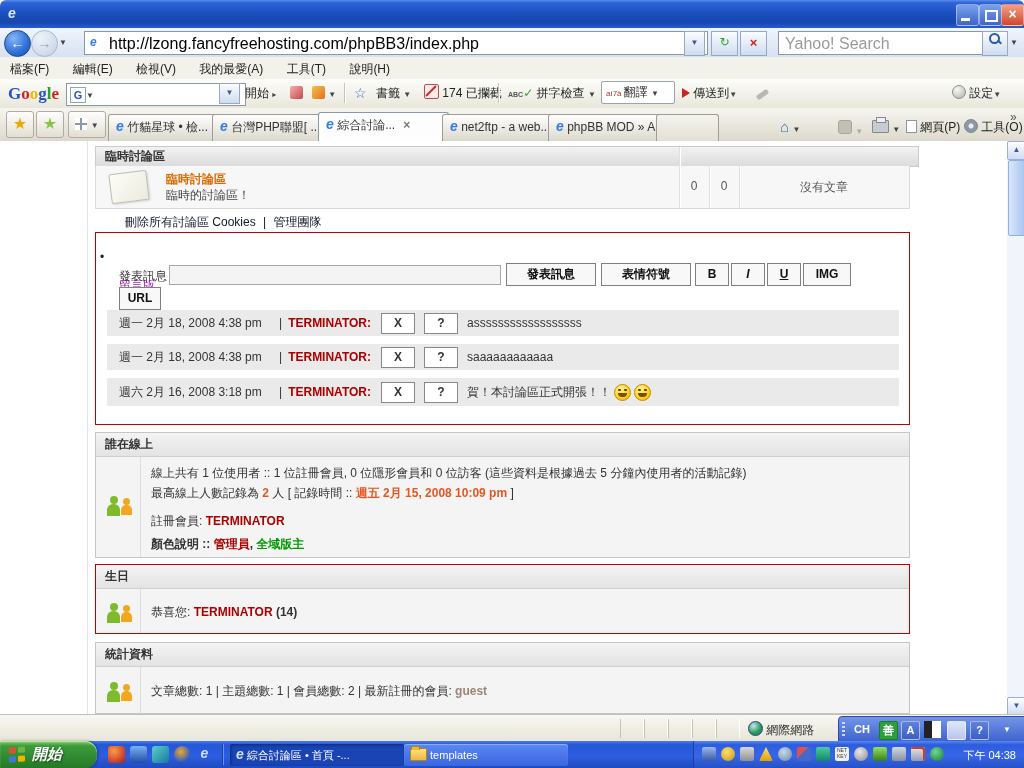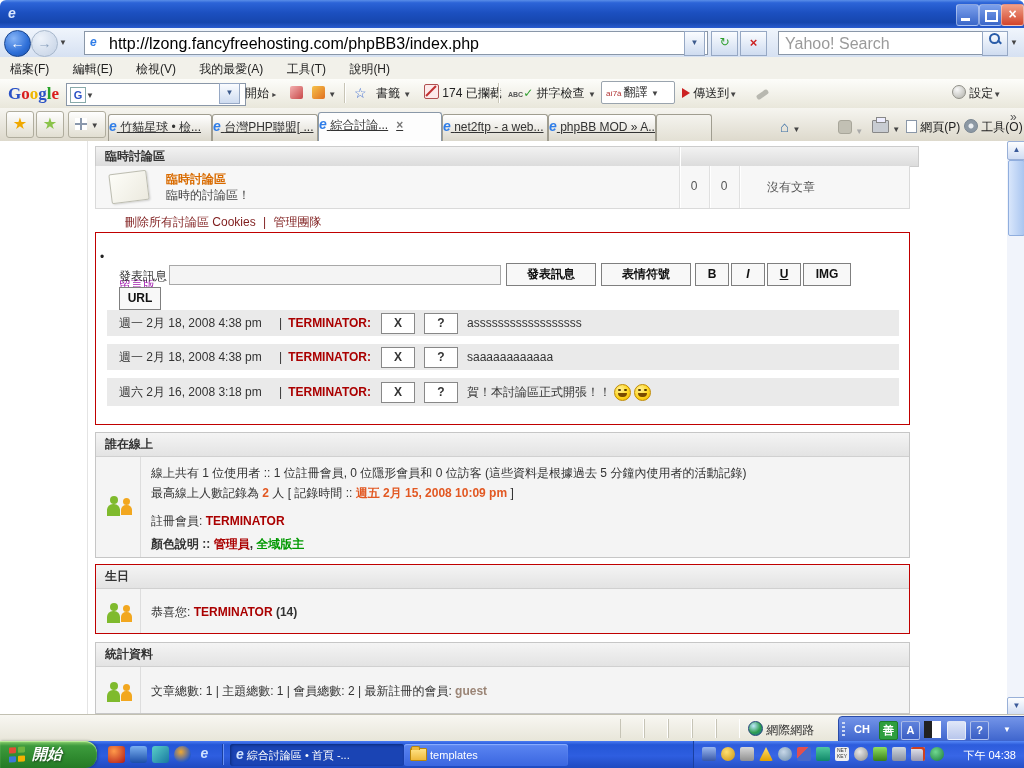--- a/index.html
+++ b/index.html
@@ -75,21 +75,21 @@
   .tbtn{position:absolute;top:3px;width:26px;height:25px;background:linear-gradient(#fefefe,#e2dfd2);
     border:1px solid #b0ad9e;border-radius:3px;text-align:center;line-height:24px;}
   .qtgrid{display:inline-block;width:12px;height:12px;vertical-align:-2px;
     background:
       linear-gradient(#fff,#fff) 0 0/5px 5px no-repeat,
       linear-gradient(#fff,#fff) 7px 0/5px 5px no-repeat,
       linear-gradient(#fff,#fff) 0 7px/5px 5px no-repeat,
       linear-gradient(#fff,#fff) 7px 7px/5px 5px no-repeat,#8a98ac;}
   .tab{position:absolute;top:6px;height:26px;background:linear-gradient(#ffffff,#dbd8cc);
     border:1px solid #a09d90;border-bottom:none;border-radius:3px 3px 0 0;
-    line-height:25px;white-space:nowrap;overflow:hidden;font-size:12px;color:#333;text-decoration:underline;}
+    line-height:25px;white-space:nowrap;overflow:hidden;padding-left:7px;font-size:12px;color:#333;}
   .tab.active{top:4px;height:29px;background:#fdfdfd;border-color:#8a98a8;font-weight:normal;}
   .tabx{color:#777;font-weight:bold;margin-left:8px;}
   .housetab{font-size:15px;color:#3a6ea5;}
   .feedsq{display:inline-block;width:12px;height:12px;border-radius:3px;background:#c2c0b4;border:1px solid #a8a69a;}
   .printer{display:inline-block;position:relative;width:15px;height:11px;background:#c8ccd2;border:1px solid #888;border-radius:1px;vertical-align:-1px;}
   .printer::before{content:"";position:absolute;left:3px;top:-4px;width:8px;height:4px;background:#eef;border:1px solid #888;}
   .gear{display:inline-block;width:12px;height:12px;border-radius:50%;vertical-align:-2px;
     background:radial-gradient(circle,#eceff2 0 2px,#8c98a4 3px);border:1px solid #788490;}
 
   
@@ -97,21 +97,21 @@
   .leftline{position:absolute;left:87px;top:0;width:1px;height:573px;background:#e4e4e4;}
 
   .cat-header{position:absolute;background:linear-gradient(#f2f2f2,#dcdcdc);border:1px solid #cccccc;
     font-weight:bold;color:#333;line-height:19px;}
   .forumrow{position:absolute;background:#f7f7f7;border:1px solid #dadada;border-top:none;}
   .vline{position:absolute;top:0;width:1px;height:100%;background:#e0e0e0;border-right:1px solid #fff;}
   .paper{position:absolute;width:36px;height:28px;background:linear-gradient(135deg,#fdfdf8,#eceadf);
     border:1px solid #bdbdb0;border-radius:2px;transform:rotate(-7deg);box-shadow:1px 1px 2px rgba(0,0,0,.15);}
   .flink{color:#d96b00;font-weight:bold;}
   .fdesc{color:#444;}
-  .greylinks{color:#7f1d1d;padding-left:28px;}
+  .greylinks{color:#0f172a;padding-left:28px;}
   .greylinks span{margin-right:4px;}
 
   .redbox{position:absolute;border:1px solid #c00000;background:#fff;}
   .greybox{position:absolute;border:1px solid #c6c6c6;background:#fff;}
   .sect-header{position:absolute;left:0;top:0;right:0;height:23px;background:linear-gradient(#f4f4f4,#e3e3e3);
     border-bottom:1px solid #d0d0d0;font-weight:bold;color:#333;line-height:23px;padding-left:9px;}
   .sect-body{position:absolute;left:0;top:24px;right:0;bottom:0;background:#f4f4f4;}
   .icondiv{position:absolute;left:0;top:24px;bottom:0;width:44px;border-right:1px solid #ddd;}
 
   .fbtn{position:absolute;background:#f8f8f8;border:1px solid #7f7f7f;font-weight:bold;font-size:12px;
@@ -289,21 +289,21 @@
     </div>
     <div class="forumrow" style="left:95px;top:25px;width:813px;height:42px;">
       <span class="paper" style="left:14px;top:6px;"></span>
       <span class="abs flink" style="left:70px;top:5px;">臨時討論區</span>
       <span class="abs fdesc" style="left:70px;top:21px;">臨時的討論區！</span>
       <span class="vline" style="left:583px;"></span>
       <span class="abs" style="left:583px;top:13px;width:30px;text-align:center;color:#555;">0</span>
       <span class="vline" style="left:613px;"></span>
       <span class="abs" style="left:613px;top:13px;width:30px;text-align:center;color:#555;">0</span>
       <span class="vline" style="left:643px;"></span>
-      <span class="abs" style="left:610px;top:13px;width:170px;text-align:center;color:#555;">沒有文章</span>
+      <span class="abs" style="left:643px;top:13px;width:170px;text-align:center;color:#555;">沒有文章</span>
     </div>
     <div class="abs greylinks" style="left:97px;top:73px;">
       <span>刪除所有討論區 Cookies</span>
       <span>|</span>
       <span>管理團隊</span>
     </div>
 
     <div class="redbox" style="left:95px;top:91px;width:813px;height:191px;">
       <span class="abs" style="left:23px;top:4px;color:#a21caf;margin-top:40px;">留言版</span>
       <span class="abs" style="left:4px;top:17px;">•</span>

